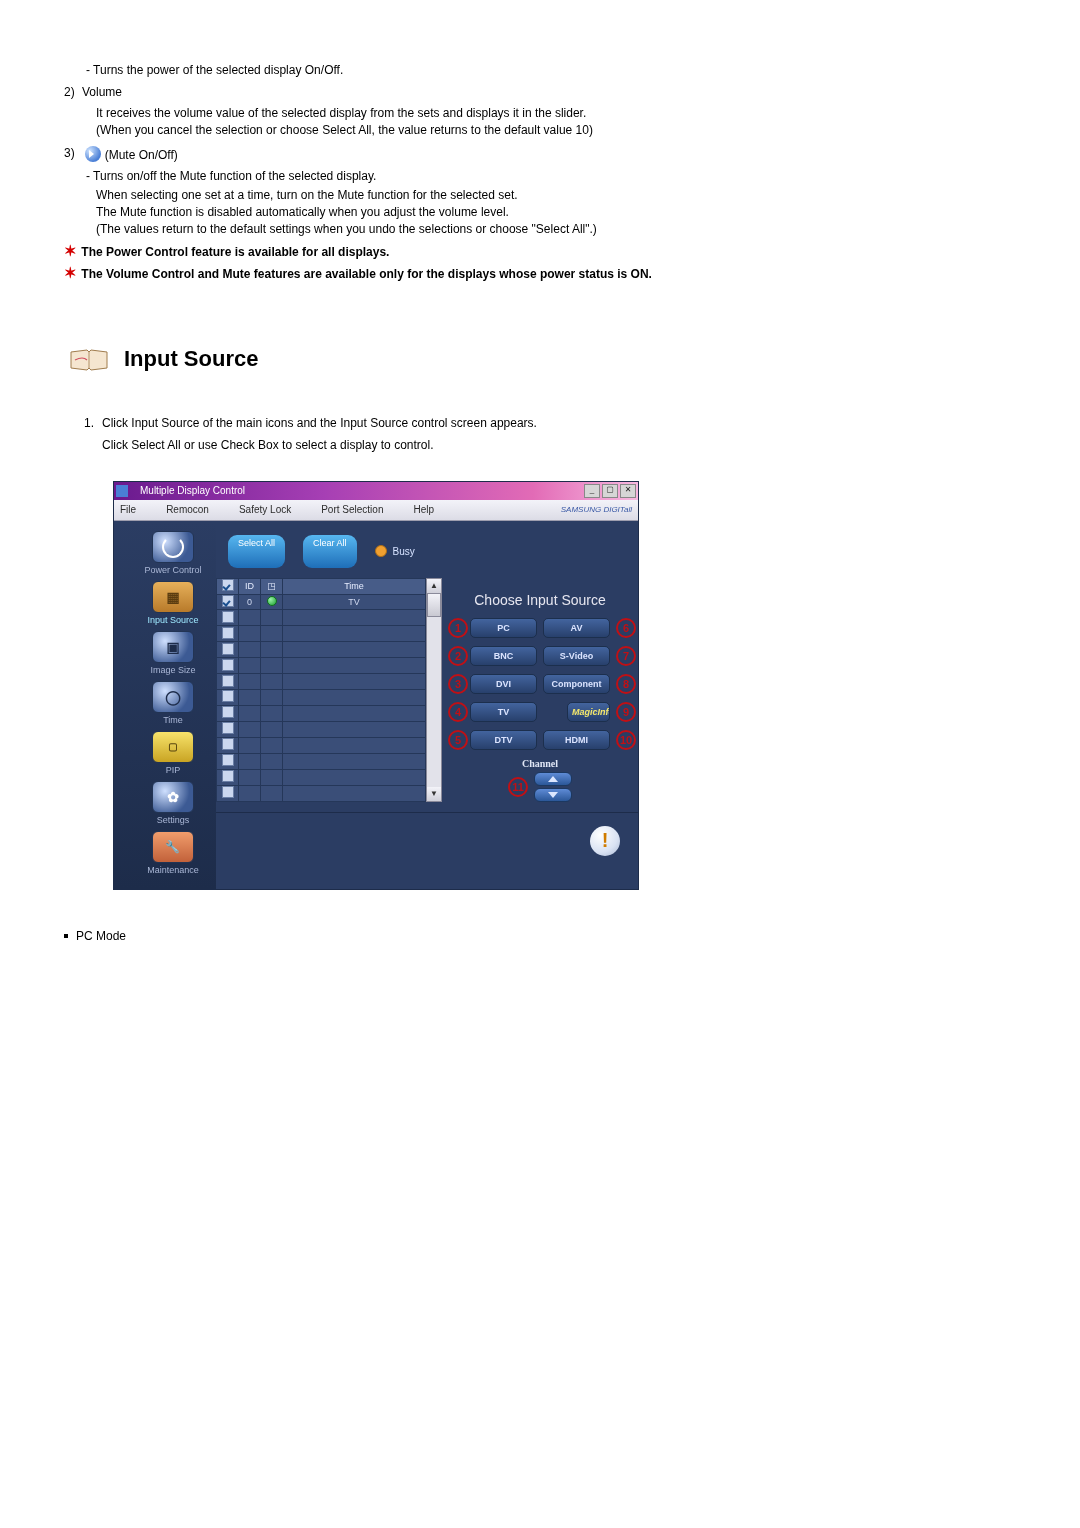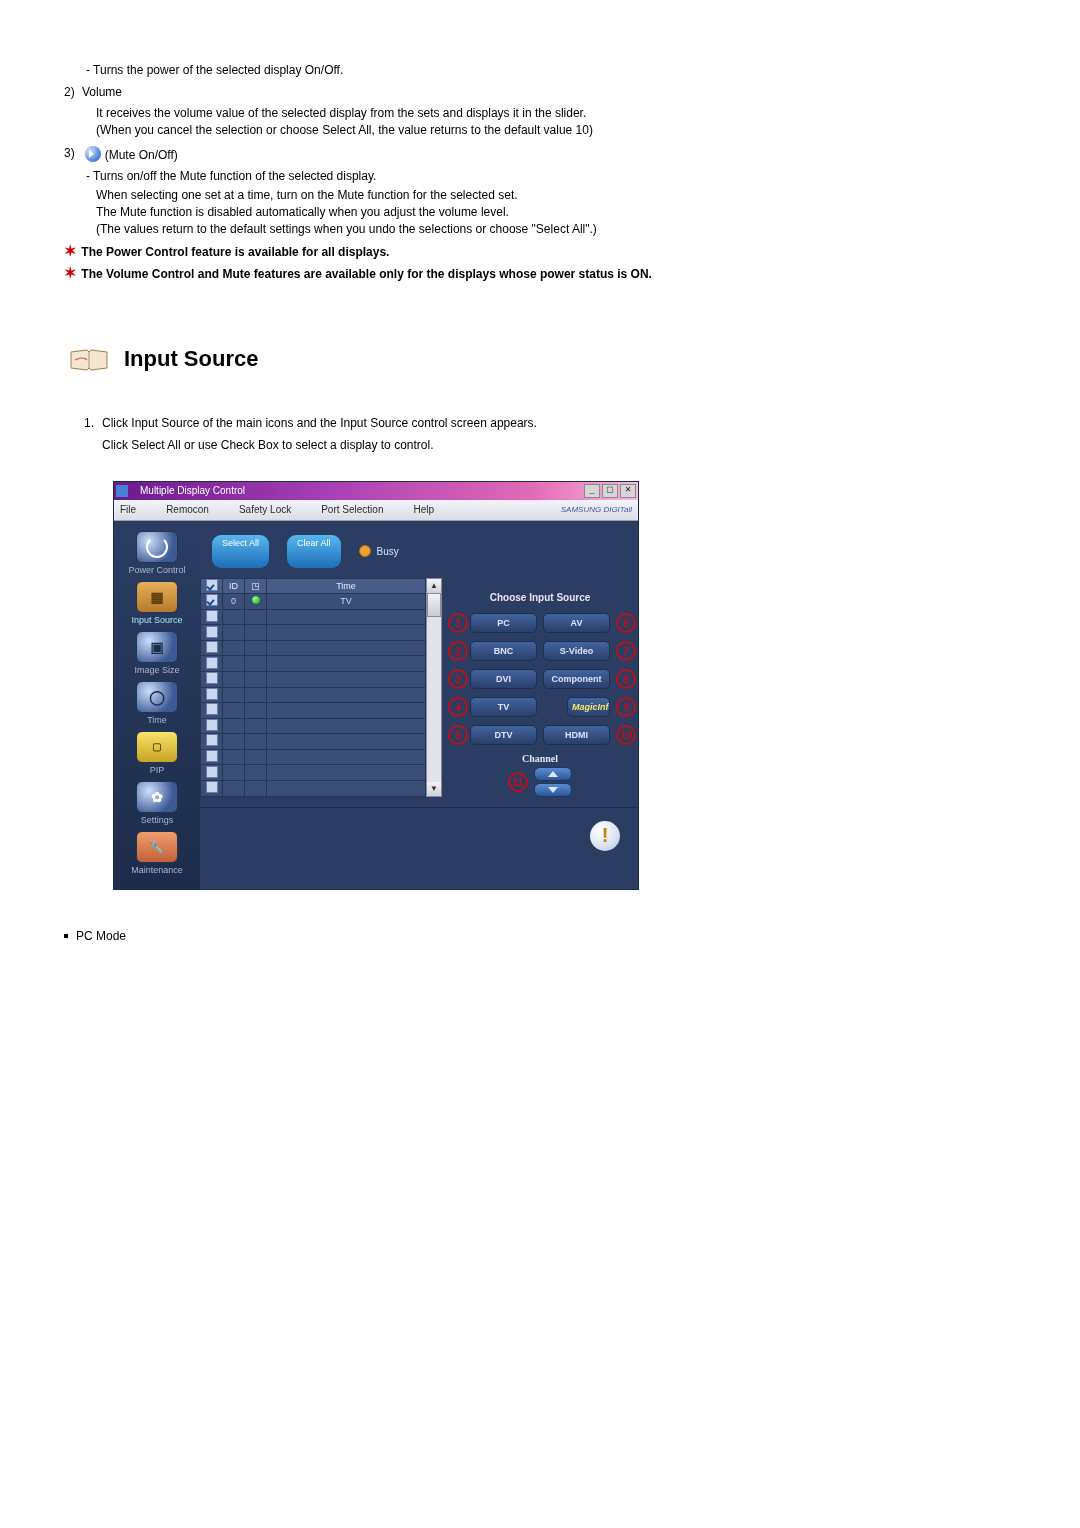--- a/index.html
+++ b/index.html
@@ -160,21 +160,21 @@
     font-size: 8px;
     white-space: nowrap;
   }
   .mdc-body {
     display: flex;
     background: #324a78;
   }
   .mdc-sidebar {
     width: 86px;
     background: linear-gradient(#2b3d63, #1d2c4a);
-    padding: 10px 0 14px 0;
+    padding: 10px 0 14px 16px;
     display: flex;
     flex-direction: column;
     align-items: center;
     gap: 6px;
     justify-content: space-between;
   }
   .side-item {
     width: 70px;
     text-align: center;
     color: #aab7d6;
@@ -280,21 +280,21 @@
   .sb-track { flex: 1; background: #e2e2ea; position: relative; }
   .sb-thumb { position: absolute; top: 0; left: 0; right: 0; height: 22px;
     background: linear-gradient(#f3f3f9, #c9c9d2); border: 1px solid #8a8a9a; }
 
   .mdc-right {
     width: 196px;
     padding: 14px 6px 0 6px;
     box-sizing: border-box;
   }
   .right-title {
-    color: #e6e6f0; font-size: 10px; font-weight: bold;
+    color: #e6e6f0; font-size: 14px; font-weight: normal;
     text-align: center; margin: 0 0 10px 0;
   }
   .src-grid {
     display: grid;
     grid-template-columns: 16px 1fr 1fr 16px;
     column-gap: 6px; row-gap: 8px;
     align-items: center;
   }
   .callout {
     width: 16px; height: 16px; border-radius: 50%;

